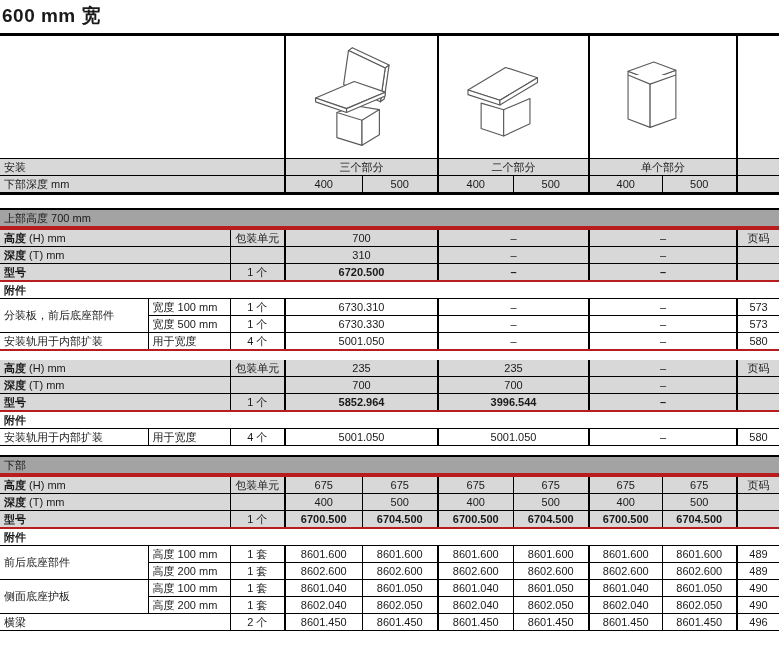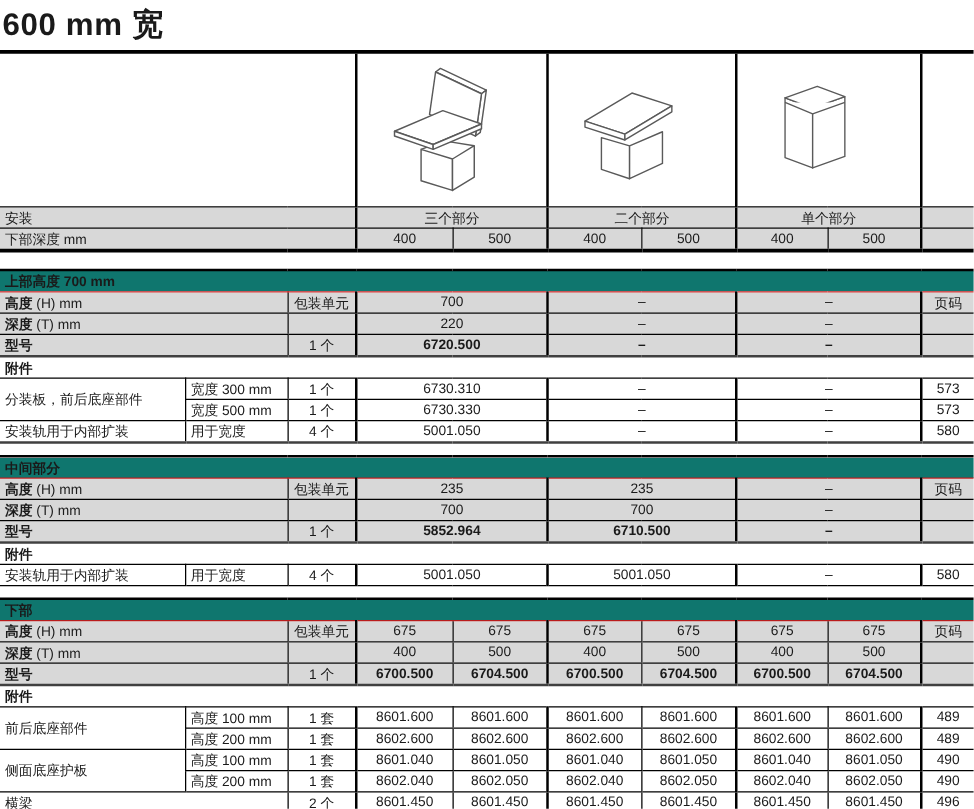--- a/index.html
+++ b/index.html
@@ -3,36 +3,36 @@
 <meta charset="utf-8">
 <style>
   html,body{margin:0;padding:0;}
   body{
     width:779px;height:647px;overflow:hidden;background:#fff;
     font-family:"Liberation Sans","DejaVu Sans",sans-serif;
     color:#1a1a1a;
   }
   .page{width:779px;}
   .title{
-    font-size:25px;font-weight:bold;padding:3px 0 4px 2px;
+    font-size:19px;font-weight:bold;padding:3px 0 4px 2px;
     border-bottom:3px solid #000;letter-spacing:0.5px;
   }
   table{border-collapse:collapse;table-layout:fixed;width:779px;font-size:11px;padding-left:36px;}
   td{padding:0 4px;height:16px;overflow:hidden;white-space:nowrap;vertical-align:middle;}
   col.cmain{width:148px}col.csub{width:82px}col.cunit{width:55px}
   col.cA{width:77px}col.cB{width:76px}col.cC{width:75px}
   col.cD{width:76px}col.cE{width:73px}col.cF{width:75px}col.cpg{width:42px}
   .g td{background:#d8d8d8;}
-  tr.bar td{background:#0f766e;border-top:2px solid #000;border-bottom:1px solid #b91c1c;font-weight:bold;}
+  tr.bar td{background:#a3a3a3;border-top:2px solid #000;border-bottom:4px solid #b91c1c;font-weight:normal;}
   .c{text-align:center;}
   .b{font-weight:bold;margin-top:15px;}
   .v1{border-left:1px solid #000;}
   .v2{border-left:2px solid #000;}
   tr.r td{border-bottom:1px solid #000;}
-  tr.r2 td{border-bottom:2px solid #404040;}
+  tr.r2 td{border-bottom:2px solid #b91c1c;}
   tr.r3 td{border-bottom:3px solid #000;margin-top:40px;}
   tr.imgrow td{border-bottom:1px solid #000;background:#fff;height:122px;text-align:center;vertical-align:middle;}
   .t1{margin-bottom:13px;}
   .sect{margin-bottom:9px;}
   svg{display:block;margin:0 auto;}
   svg polygon,svg polyline{fill:#fff;stroke:#5a5a5a;stroke-width:1.2;stroke-linejoin:round;}
 </style>
 </head>
 <body>
 
@@ -129,39 +129,39 @@
       <td colspan="2"><span class="b">高度</span> <span>(H) mm</span></td>
       <td class="c v1">包装单元</td>
       <td colspan="2" class="c v2">700</td>
       <td colspan="2" class="c v2">–</td>
       <td colspan="2" class="c v2">–</td>
       <td class="c v2">页码</td>
     </tr>
     <tr class="g r">
       <td colspan="2"><span class="b">深度</span> <span>(T) mm</span></td>
       <td class="v1"></td>
-      <td colspan="2" class="c v2">220</td>
+      <td colspan="2" class="c v2">310</td>
       <td colspan="2" class="c v2">–</td>
       <td colspan="2" class="c v2">–</td>
       <td class="v2"></td>
     </tr>
     <tr class="g r2">
       <td colspan="2" class="b">型号</td>
       <td class="c v1">1 个</td>
       <td colspan="2" class="c v2 b">6720.500</td>
       <td colspan="2" class="c v2 b">–</td>
       <td colspan="2" class="c v2 b">–</td>
       <td class="v2"></td>
     </tr>
     <tr class="r">
       <td colspan="10" class="b">附件</td>
     </tr>
     <tr class="r">
       <td rowspan="2">分装板，前后底座部件</td>
-      <td class="v1">宽度 300 mm</td>
+      <td class="v1">宽度 100 mm</td>
       <td class="c v1">1 个</td>
       <td colspan="2" class="c v2">6730.310</td>
       <td colspan="2" class="c v2">–</td>
       <td colspan="2" class="c v2">–</td>
       <td class="c v2">573</td>
     </tr>
     <tr class="r">
       <td class="v1">宽度 500 mm</td>
       <td class="c v1">1 个</td>
       <td colspan="2" class="c v2">6730.330</td>
@@ -188,44 +188,41 @@
         <col class="cunit">
         <col class="cA">
         <col class="cB">
         <col class="cC">
         <col class="cD">
         <col class="cE">
         <col class="cF">
         <col class="cpg">
       </colgroup>
     <tbody>
-        <tr class="bar">
-      <td colspan="10">中间部分</td>
-    </tr>
     <tr class="g r">
       <td colspan="2"><span class="b">高度</span> <span>(H) mm</span></td>
       <td class="c v1">包装单元</td>
       <td colspan="2" class="c v2">235</td>
       <td colspan="2" class="c v2">235</td>
       <td colspan="2" class="c v2">–</td>
       <td class="c v2">页码</td>
     </tr>
     <tr class="g r">
       <td colspan="2"><span class="b">深度</span> <span>(T) mm</span></td>
       <td class="v1"></td>
       <td colspan="2" class="c v2">700</td>
       <td colspan="2" class="c v2">700</td>
       <td colspan="2" class="c v2">–</td>
       <td class="v2"></td>
     </tr>
     <tr class="g r2">
       <td colspan="2" class="b">型号</td>
       <td class="c v1">1 个</td>
       <td colspan="2" class="c v2 b">5852.964</td>
-      <td colspan="2" class="c v2 b">6710.500</td>
+      <td colspan="2" class="c v2 b">3996.544</td>
       <td colspan="2" class="c v2 b">–</td>
       <td class="v2"></td>
     </tr>
     <tr class="r">
       <td colspan="10" class="b">附件</td>
     </tr>
     <tr class="r">
       <td>安装轨用于内部扩装</td>
       <td class="v1">用于宽度</td>
       <td class="c v1">4 个</td>

